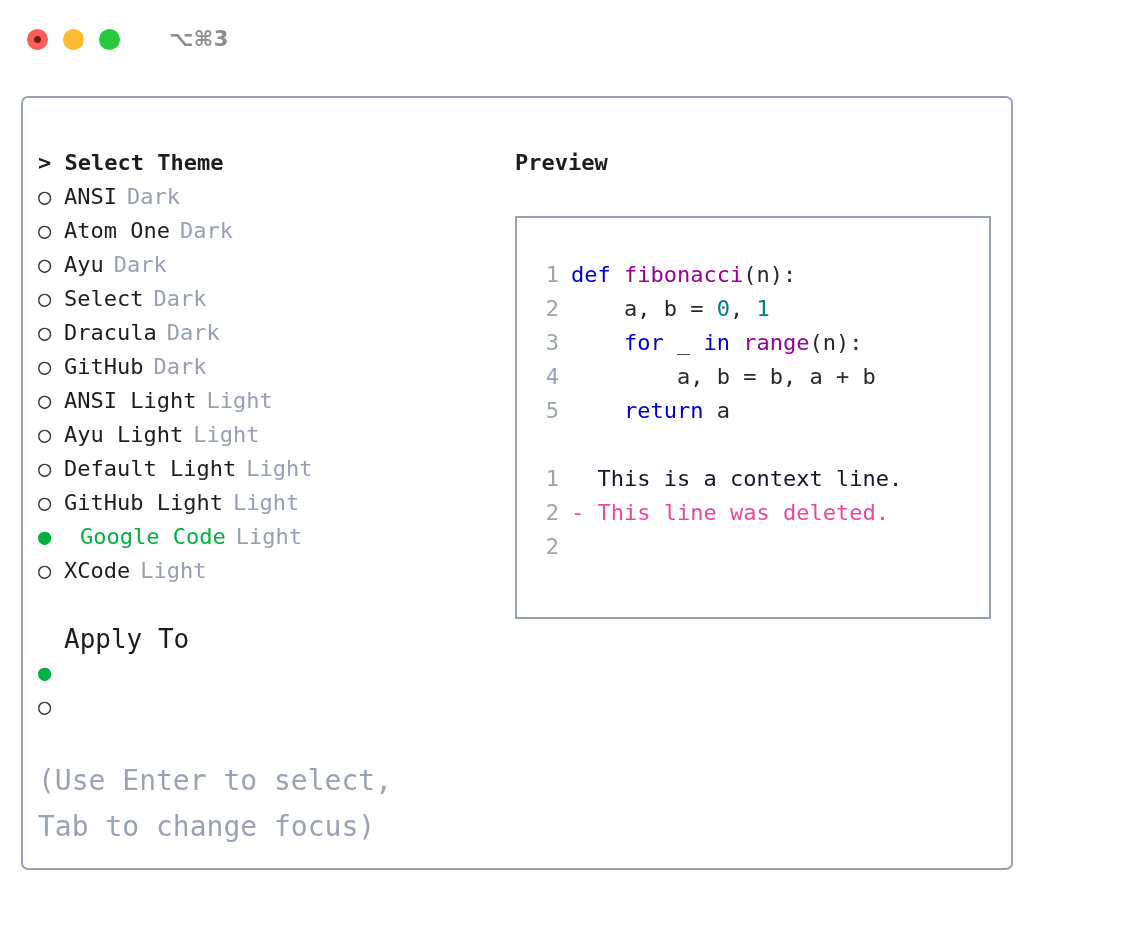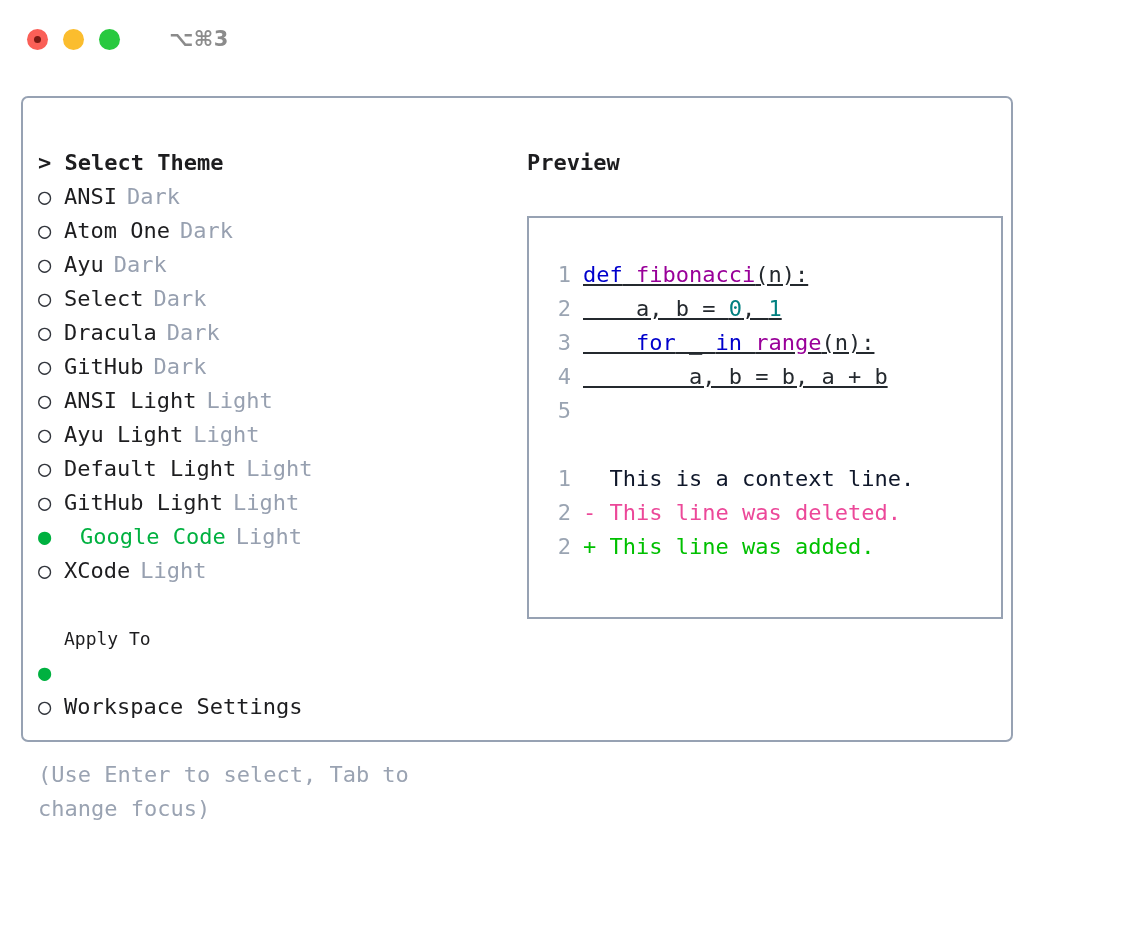--- a/index.html
+++ b/index.html
@@ -64,21 +64,21 @@
     letter-spacing: 0.5px;
     font-family: "DejaVu Sans", "Liberation Sans", sans-serif;
   }
 
   
   .window-frame {
     position: absolute;
     left: 21px;
     top: 96px;
     width: 992px;
-    height: 646px;
+    height: 774px;
     border: 2px solid #97a2b3;
     border-radius: 7px;
     background: #ffffff;
     box-sizing: border-box;
   }
 
   .columns {
     position: absolute;
     left: 0; top: 0;
     width: 100%;
@@ -117,48 +117,48 @@
   .theme-name { color: #1d1d1f; }
   .theme-row.selected .theme-name { color: #00b140; margin-left: 16px; }
   .theme-tag {
     color: #97a0b0;
     margin-left: 10px;
   }
 
   .section-gap { height: 34px; }
 
   .apply-header {
-    font-size: 18px;
+    font-size: 26px;
     color: #1d1d1f;
     line-height: 34px;
     padding-left: 26px;
     white-space: pre;
   }
   .apply-row {
     display: flex;
     align-items: baseline;
     line-height: 34px;
     font-size: 22px;
     white-space: pre;
   }
   .apply-row .apply-label { color: #1d1d1f; }
   .apply-row.selected .apply-label { color: #00b140; }
 
   .hint {
     margin-top: 34px;
-    font-size: 22px;
-    line-height: 34px;
+    font-size: 28px;
+    line-height: 46px;
     color: #9aa3b2;
     width: 400px;
   }
 
   
   .right-col {
     position: absolute;
-    left: 479px;
+    left: 467px;
     top: 48px;
     width: 490px;
     padding-left: 25px;
   }
   .preview-title {
     font-size: 22px;
     font-weight: bold;
     color: #1d1d1f;
     line-height: 34px;
   }
@@ -178,21 +178,21 @@
     white-space: pre;
     font-family: "DejaVu Sans Mono", "Liberation Mono", monospace;
   }
   .lineno {
     width: 28px;
     flex: 0 0 28px;
     text-align: right;
     color: #9aa4b2;
     margin-right: 12px;
   }
-  .code-text { color: #24292e; text-decoration: underline; }
+  .code-text { color: #24292e; }
   .tok-kw   { color: #0000cc; }
   .tok-fn   { color: #990099; }
   .tok-num  { color: #008080; }
   .tok-plain{ color: #24292e; }
 
   .diff-gap { height: 34px; }
   .diff-ctx { color: #0f172a; }
   .diff-del { color: #ec4899; }
   .diff-add { color: #00c000; }
 </style>
@@ -231,41 +231,41 @@
             <div class="theme-row selected"><span class="marker sel">●</span><span class="theme-name">Google Code</span><span class="theme-tag">Light</span></div>
             <div class="theme-row"><span class="marker">○</span><span class="theme-name">XCode</span><span class="theme-tag">Light</span></div>
           </div>
 
         <div class="section-gap"></div>
 
         <div class="apply-header">Apply To</div>
 
         <div id="apply-list">
             <div class="apply-row selected"><span class="marker sel">●</span></div>
-            <div class="apply-row"><span class="marker">○</span><span class="apply-label">Workspace Settings</span></div>
+            <div class="apply-row"><span class="marker">○</span></div>
           </div>
 
         <div class="hint">(Use Enter to select, Tab to change focus)</div>
       </div>
 
       <div class="right-col">
         <div class="preview-title">Preview</div>
 
         <div class="preview-box">
           <div id="code-block">
               <div class="code-line"><span class="lineno">1</span><span class="code-text"><span class="tok-kw">def</span><span class="tok-plain"> </span><span class="tok-fn">fibonacci</span><span class="tok-plain">(n):</span></span></div>
               <div class="code-line"><span class="lineno">2</span><span class="code-text"><span class="tok-plain">    a, b = </span><span class="tok-num">0</span><span class="tok-plain">, </span><span class="tok-num">1</span></span></div>
               <div class="code-line"><span class="lineno">3</span><span class="code-text"><span class="tok-plain">    </span><span class="tok-kw">for</span><span class="tok-plain"> _ </span><span class="tok-kw">in</span><span class="tok-plain"> </span><span class="tok-fn">range</span><span class="tok-plain">(n):</span></span></div>
               <div class="code-line"><span class="lineno">4</span><span class="code-text"><span class="tok-plain">        a, b = b, a + b</span></span></div>
-              <div class="code-line"><span class="lineno">5</span></div>
+              <div class="code-line"><span class="lineno">5</span><span class="code-text"><span class="tok-plain">    </span><span class="tok-kw">return</span><span class="tok-plain"> a</span></span></div>
             </div>
           <div class="diff-gap"></div>
           <div id="diff-block">
               <div class="code-line"><span class="lineno">1</span><span class="diff-ctx">  This is a context line.</span></div>
               <div class="code-line"><span class="lineno">2</span><span class="diff-del">- This line was deleted.</span></div>
-              <div class="code-line"><span class="lineno">2</span><span class="diff-add">+ This line was added.</span></div>
+              <div class="code-line"><span class="lineno">2</span></div>
             </div>
         </div>
       </div>
 
     </div>
   </div>
 </div>
 
 </body></html>

